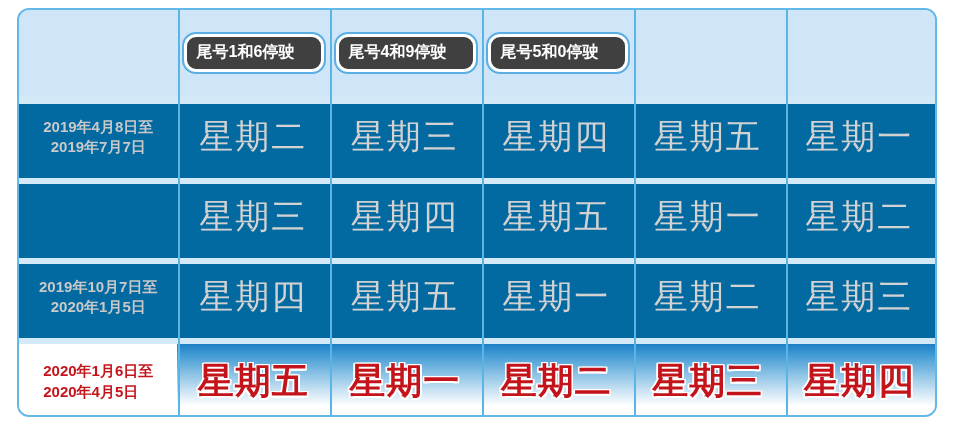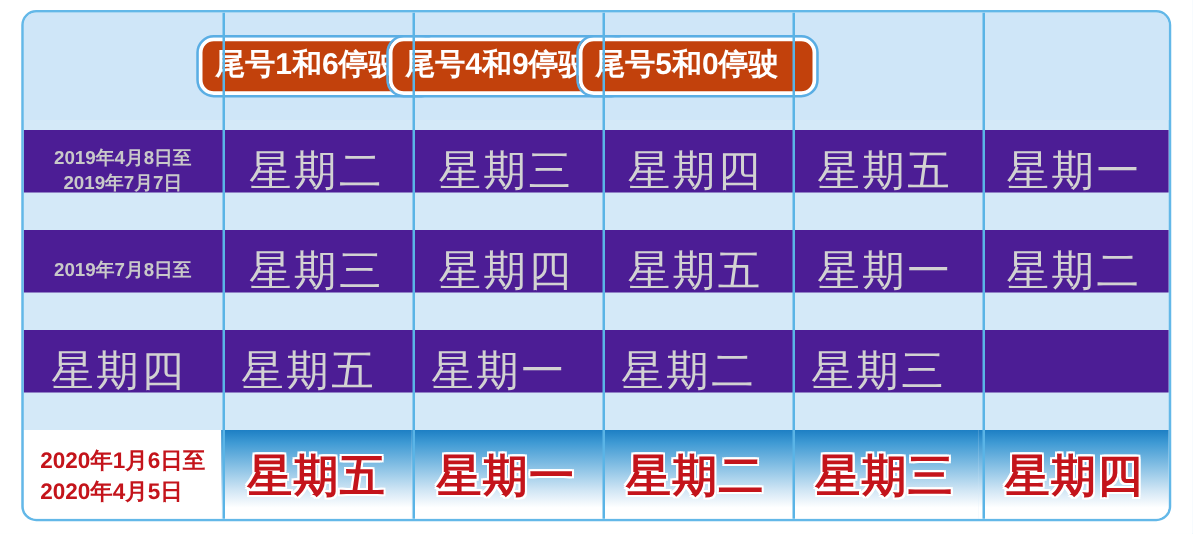--- a/index.html
+++ b/index.html
@@ -51,26 +51,26 @@
     align-items: center;
     justify-content: center;
     box-sizing: border-box;
   }
   .header-cell.label-col { width: 159px; }
   .header-cell.day-col   { width: 152px; }
 
   .pill {
     box-sizing: border-box;
     padding: 7px 27px 9px 10px;
-    background: #c2410c;
+    background: #404040;
     border: 3px solid #ffffff;
     outline: 2px solid #5aaee4;
     border-radius: 12px;
     color: #ffffff;
-    font-size: 24px;
+    font-size: 16px;
     font-weight: bold;
     letter-spacing: 0px;
     line-height: 1;
     white-space: nowrap;
   }
 
   
   .vsep {
     position: absolute;
     top: 0;
@@ -78,23 +78,23 @@
     height: 409px;
     background: #5ab4e6;
     z-index: 5;
   }
 
   
   .data-row {
     position: absolute;
     left: 0;
     width: 100%;
-    height: 50px;
-    display: flex;
-    background: #4c1d95;
+    height: 74px;
+    display: flex;
+    background: #0369a1;
   }
   .data-row.r0 { top: 94px; }
   .data-row.r1 { top: 174px; }
   .data-row.r2 { top: 254px; }
 
   .cell {
     height: 66px;
     display: flex;
     align-items: center;
     justify-content: center;
@@ -128,21 +128,21 @@
     width: 159px;
     height: 74px;
     background: #ffffff;
     display: flex;
     align-items: center;
     justify-content: center;
     box-sizing: border-box;
   }
   .hl-label .period-text {
     color: #c4141b;
-    font-size: 18px;
+    font-size: 15px;
     font-weight: bold;
     line-height: 1.4;
   }
   .hl-day {
     width: 152px;
     height: 74px;
     display: flex;
     align-items: center;
     justify-content: center;
     box-sizing: border-box;
@@ -213,41 +213,47 @@
           <span class="day-text">星期五</span>
         </div>
       <div class="cell day-col">
           <span class="day-text">星期一</span>
         </div>
     </div>
 
     <div class="data-row r1">
       <div class="cell label-col">
         <div class="period-text">
-          <span>2019年7月8日至</span><br>
+          <br>
         </div>
       </div>
       <div class="cell day-col">
           <span class="day-text">星期三</span>
         </div>
       <div class="cell day-col">
           <span class="day-text">星期四</span>
         </div>
       <div class="cell day-col">
           <span class="day-text">星期五</span>
         </div>
       <div class="cell day-col">
           <span class="day-text">星期一</span>
         </div>
       <div class="cell day-col">
           <span class="day-text">星期二</span>
         </div>
     </div>
 
     <div class="data-row r2">
+      <div class="cell label-col">
+        <div class="period-text">
+          <span>2019年10月7日至</span><br>
+          <span>2020年1月5日</span>
+        </div>
+      </div>
       <div class="cell day-col">
           <span class="day-text">星期四</span>
         </div>
       <div class="cell day-col">
           <span class="day-text">星期五</span>
         </div>
       <div class="cell day-col">
           <span class="day-text">星期一</span>
         </div>
       <div class="cell day-col">

